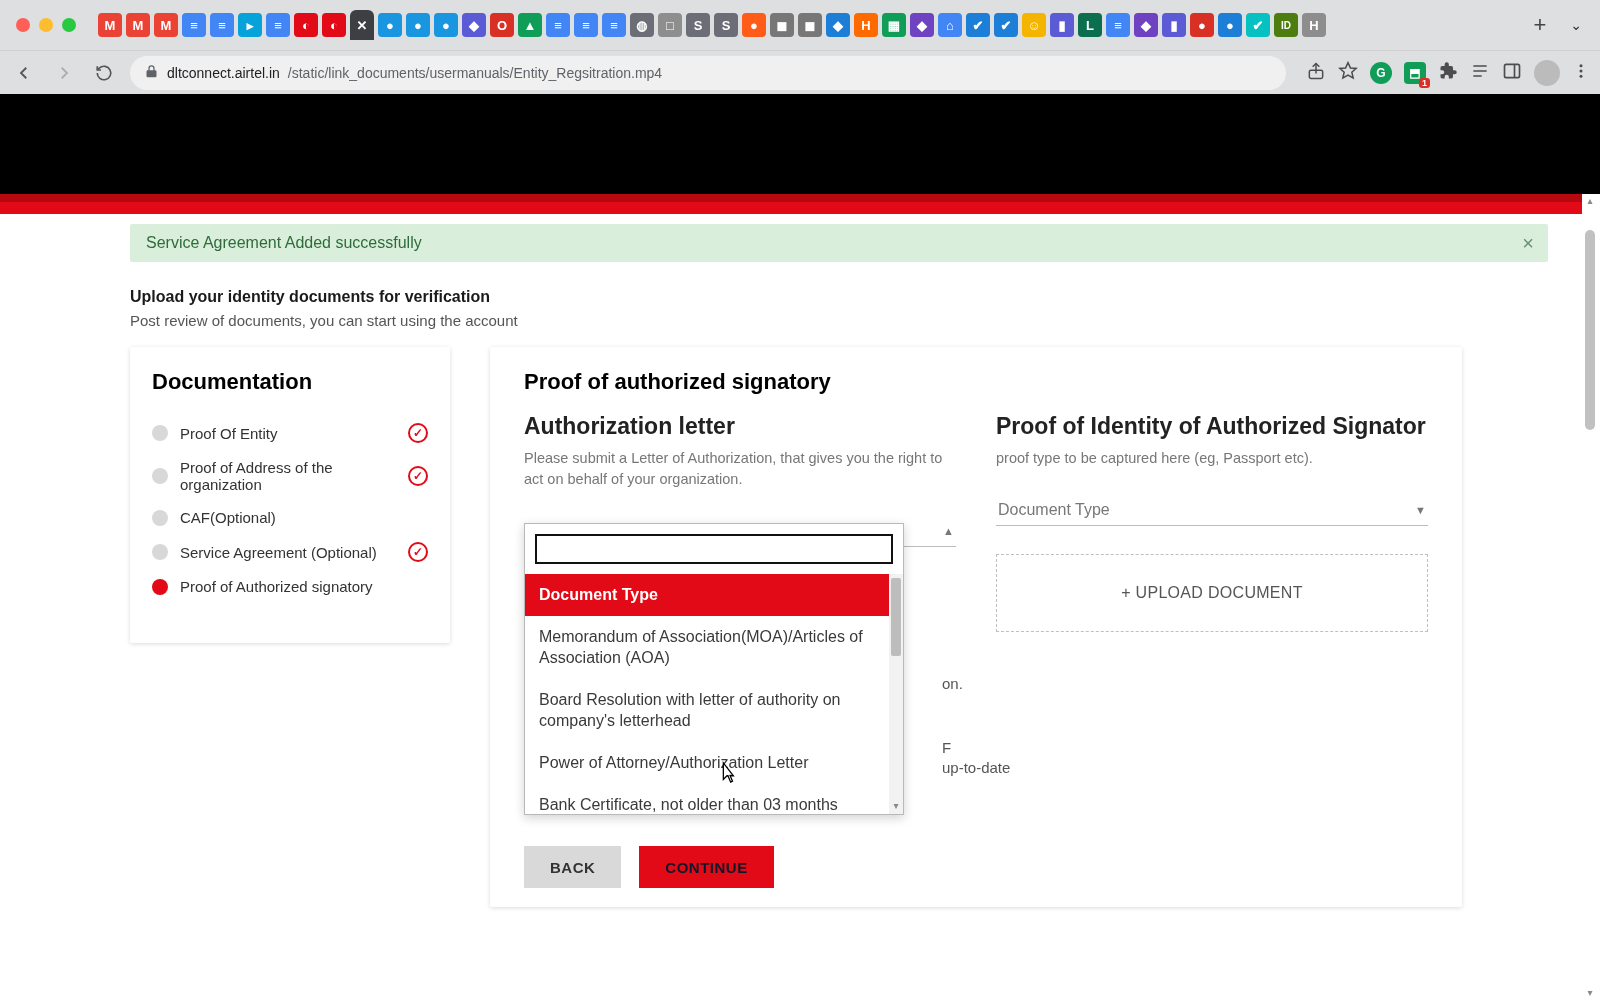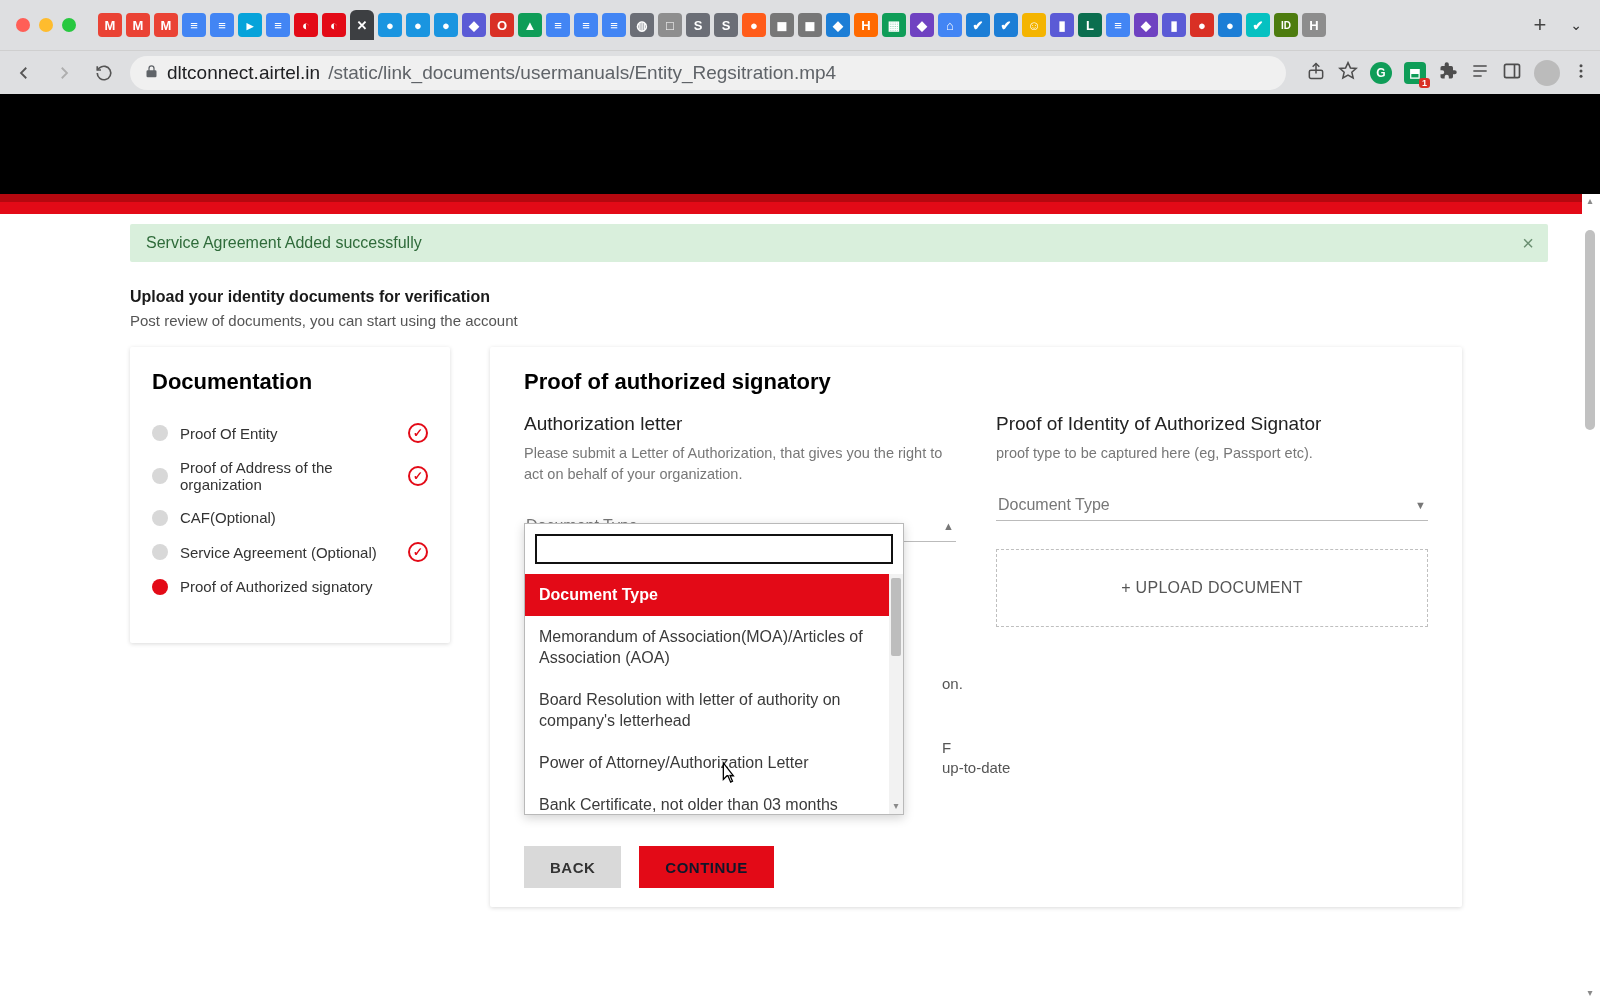--- a/index.html
+++ b/index.html
@@ -14,21 +14,21 @@
   .tabs { display:flex; align-items:center; gap:4px; flex:1; overflow:hidden; }
   .tab { width:24px; height:24px; border-radius:4px; display:flex; align-items:center; justify-content:center; font-size:13px; font-weight:700; color:#fff; }
   .tab.active { background:#3d3f42; color:#fff; position:relative; width:24px; height:30px; border-radius:6px 6px 0 0; }
   .plus-tab { width:28px; height:28px; display:flex; align-items:center; justify-content:center; color:#444; font-size:22px; }
   .tab-chevron { width:28px; text-align:center; color:#333; font-size:14px; margin-left:auto; }
 
   .navbar { height:44px; background:#dedfe1; display:flex; align-items:center; padding:0 10px; gap:12px; border-top:1px solid #cfcfcf; }
   .nav-btn { width:28px; height:28px; display:flex; align-items:center; justify-content:center; color:#555; }
   .nav-btn.disabled { color:#aeaeae; }
   .nav-btn svg{width:18px;height:18px;}
-  .addr { flex:1; height:34px; background:#f0f0f0; border-radius:18px; display:flex; align-items:center; padding:0 14px; gap:8px; color:#3a3a3a; font-size:19px; }
+  .addr { flex:1; height:34px; background:#f0f0f0; border-radius:18px; display:flex; align-items:center; padding:0 14px; gap:8px; color:#3a3a3a; font-size:14px; }
   .addr .lock{color:#5f6368;}
   .addr .domain{color:#202124;}
   .addr .path{color:#5f6368;}
   .right-icons{display:flex; align-items:center; gap:12px; margin-left:8px;}
   .ext-badge{width:22px;height:22px;border-radius:50%;background:#0f9d58;color:#fff;display:flex;align-items:center;justify-content:center;font-size:12px;font-weight:700;}
   .ext-sq{width:22px;height:22px;border-radius:4px;background:#0f9d58;color:#fff;display:flex;align-items:center;justify-content:center;font-size:12px;font-weight:700;position:relative;}
   .ext-sq .nbadge{position:absolute;right:-4px;bottom:-4px;background:#d93025;color:#fff;font-size:9px;border-radius:3px;padding:0 3px;}
   .chrome-icon{color:#4d4d4d;}
   .avatar{width:26px;height:26px;border-radius:50%;background:#bbb;}
 
@@ -61,21 +61,21 @@
   .step{display:flex; align-items:center; gap:12px; padding:8px 0; font-size:15px; color:#333; position:relative;}
   .step .bullet{width:16px;height:16px;border-radius:50%;background:#d8d8d8;}
   .step.active .bullet{background:#e30a17;}
   .step .check{margin-left:auto; width:20px;height:20px;border:2px solid #e30a17;border-radius:50%;display:flex;align-items:center;justify-content:center;color:#e30a17;font-size:12px;font-weight:700;}
   .step .label{flex:1;}
 
   .main{flex:1; padding:22px 34px 30px; position:relative; min-height:560px;}
   .section-title{font-size:22px; font-weight:700; margin-bottom:18px;}
   .cols{display:flex; gap:40px;}
   .col{flex:1; min-width:0;}
-  .col h4{font-size:19px; font-weight:400; color:#222; margin-bottom:8px;}
+  .col h4{font-size:23px; font-weight:700; color:#222; margin-bottom:8px;}
   .hint{font-size:14.5px; color:#777; line-height:1.45; margin-bottom:26px;}
 
   .select{border-bottom:1px solid #bbb; padding:6px 2px; display:flex; align-items:center; color:#777; font-size:16px; cursor:pointer; position:relative; user-select:none;}
   .select .caret{margin-left:auto; font-size:11px; color:#777;}
 
   .upload-box{margin-top:28px; border:1px dashed #bfbfbf; height:78px; display:flex; align-items:center; justify-content:center; color:#555; font-size:16px; letter-spacing:.3px;}
 
   
   .dd{position:absolute; top:176px; left:34px; width:380px; background:#fff; border:1px solid #b9b9b9; box-shadow:0 3px 10px rgba(0,0,0,.18); z-index:5;}
   .dd .search{padding:10px;}

